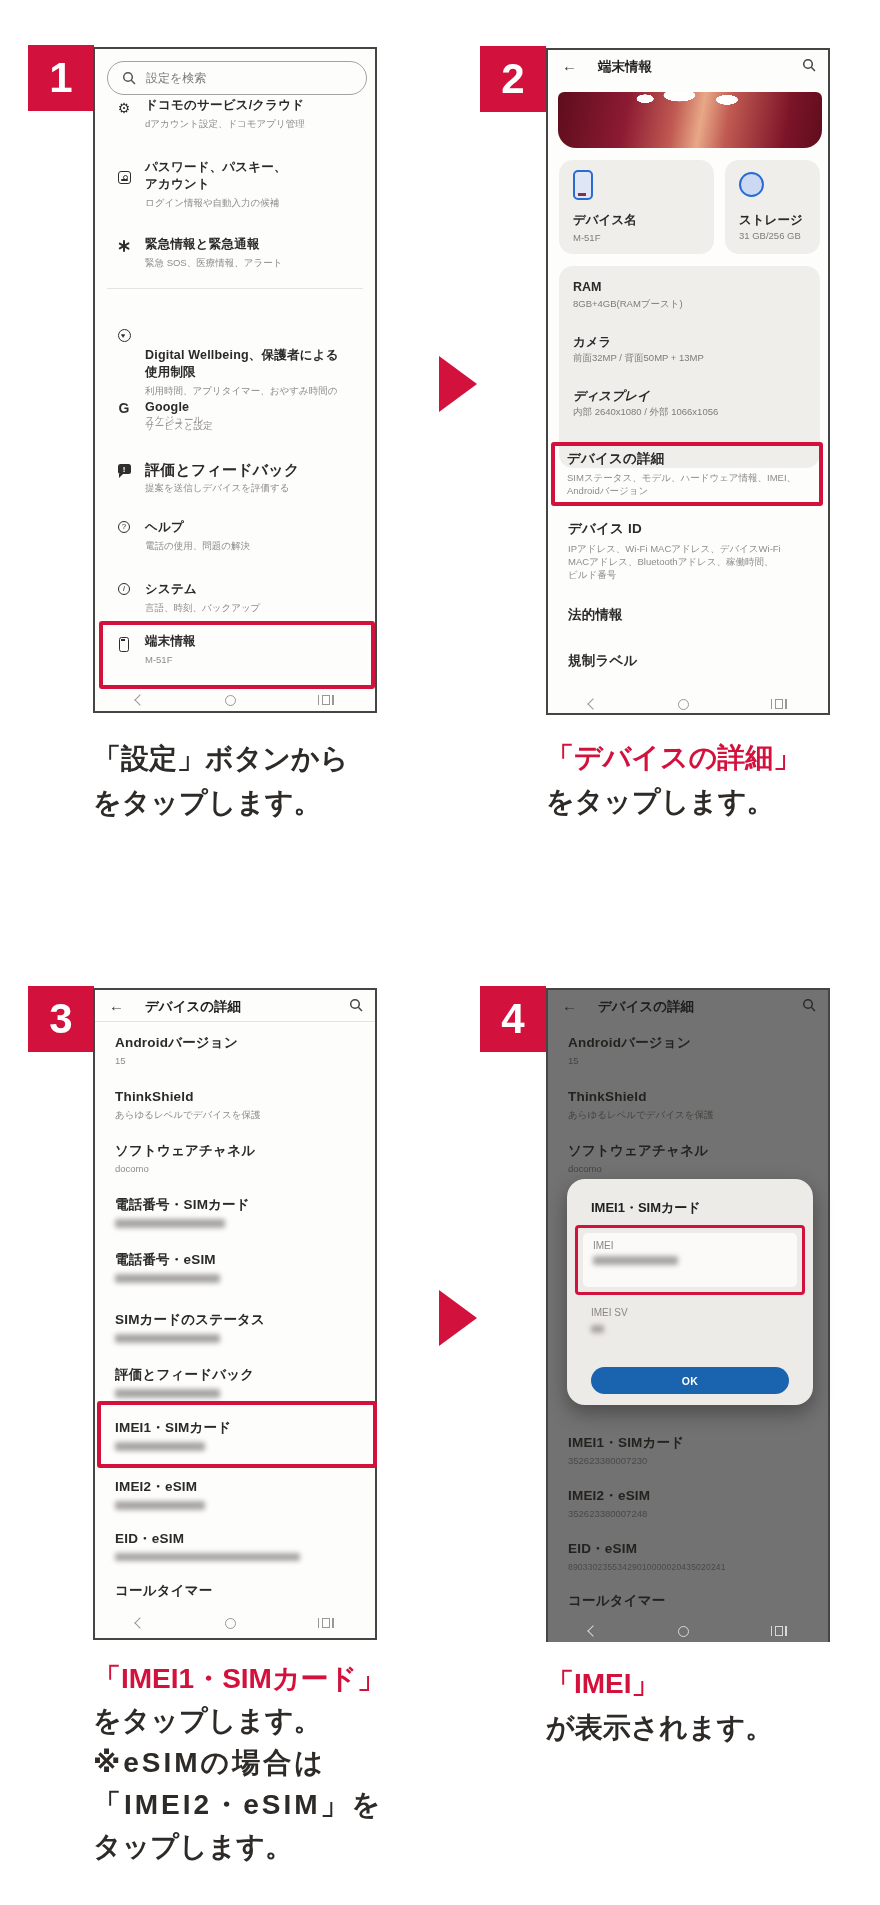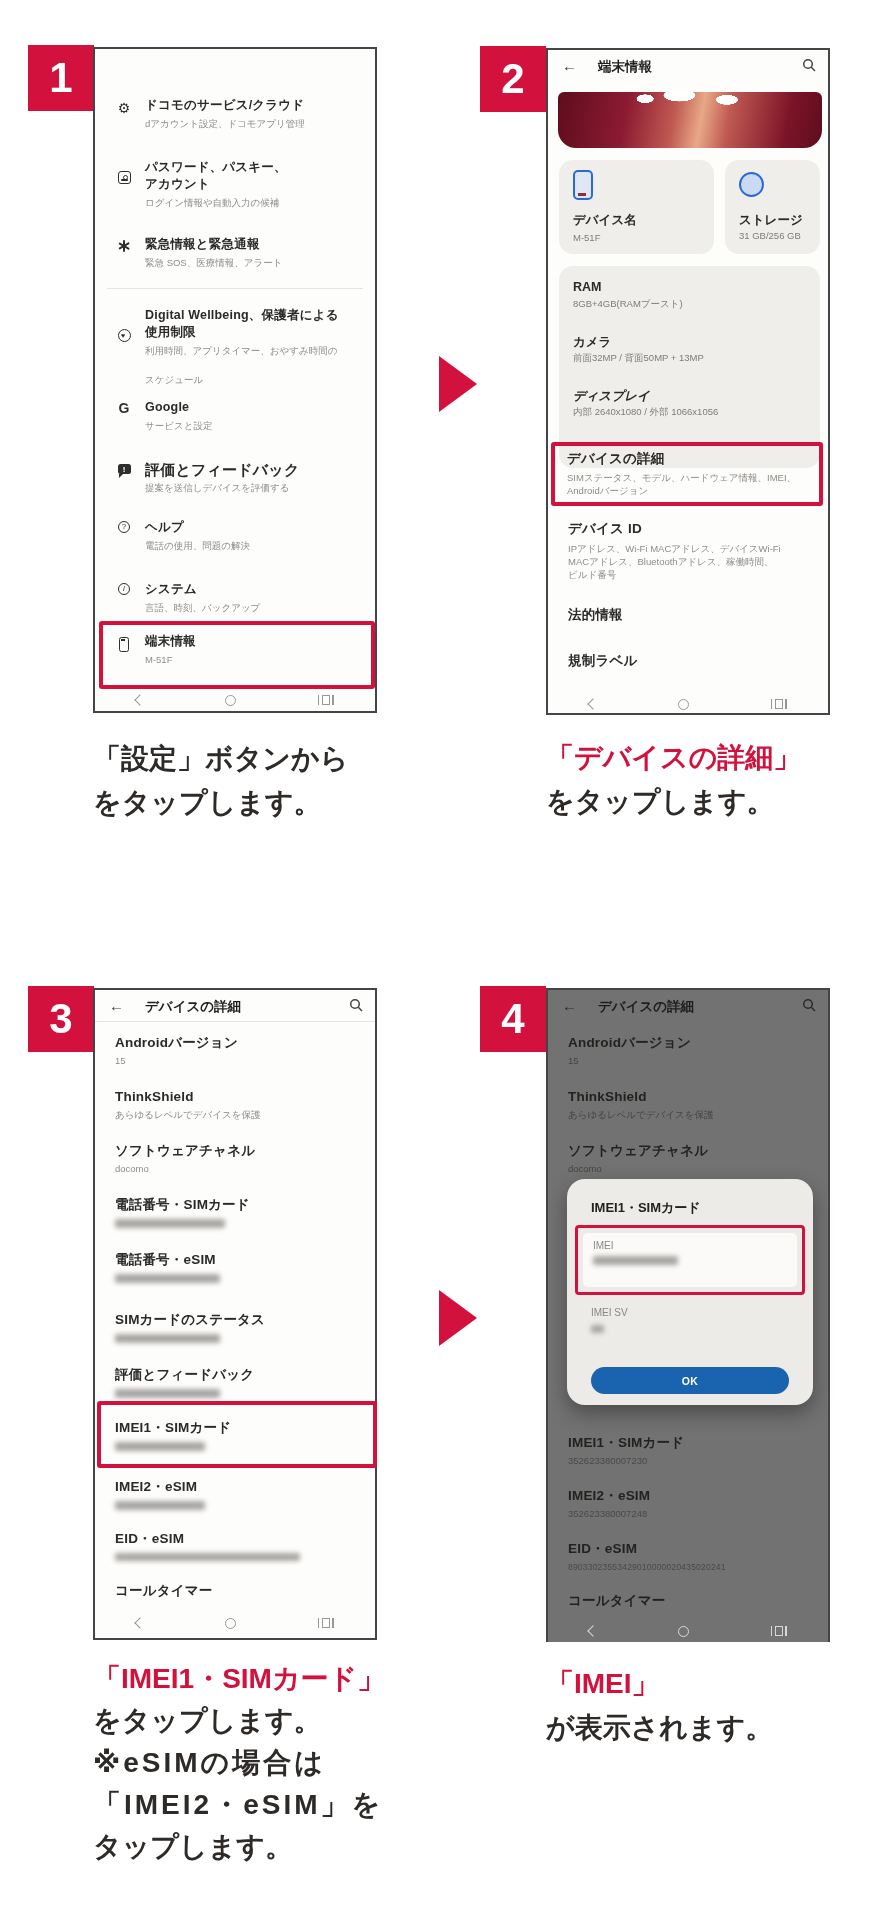--- a/index.html
+++ b/index.html
@@ -110,20 +110,27 @@
   .dim .t{color:#23221f;} .dim .s{color:#454440;} .dim .h-title{color:#1f1e1c;} .dim .back{color:#2c2b29;}
   .dim-val{font-size:9.5px;color:#4a4946;margin-top:4px;line-height:12px;}
 </style>
 </head>
 <body>
 
 <div id="canvas">
 
   <div class="badge" style="left:28px;top:45px;">1</div>
   <div class="phone" style="left:93px;top:47px;width:284px;height:666px;">
+    <div class="pill">
+      <svg class="magsvg" width="14" height="14" viewBox="0 0 14 14">
+          <circle cx="6" cy="6" r="4.3" stroke="#555" fill="none" stroke-width="1.5"></circle>
+          <line x1="9.3" y1="9.3" x2="13" y2="13" stroke="#555" stroke-width="1.5"></line>
+        </svg>
+      <span>設定を検索</span>
+    </div>
 
     <div class="ic" style="top:52px;">
         <span class="glyph">⚙</span>
       </div>
     <div class="row" style="left:50px;top:48px;">
       <div class="t" style="font-size:12.5px;">ドコモのサービス/クラウド</div>
       <div class="s">dアカウント設定、ドコモアプリ管理</div>
     </div>
 
     <div class="ic" style="top:122px;">
@@ -144,21 +151,21 @@
       <div class="t" style="font-size:12.5px;">緊急情報と緊急通報</div>
       <div class="s">緊急 SOS、医療情報、アラート</div>
     </div>
 
     <div class="divider" style="top:239px;"></div>
 
     <div class="ic" style="top:280px;">
         <span class="wb"></span>
       </div>
     <div class="row" style="left:50px;top:258px;">
-      <div class="t" style="font-size:12.5px;">Digital Wellbeing、保護者による</div>
+      <div class="t" style="font-size:12.5px;margin-top:40px;">Digital Wellbeing、保護者による</div>
       <div class="t" style="font-size:12.5px;">使用制限</div>
       <div class="s">利用時間、アプリタイマー、おやすみ時間の</div>
       <div class="s" style="margin-top:16px;">スケジュール</div>
     </div>
 
     <div class="ic" style="top:352px;">
         <span class="gG">G</span>
       </div>
     <div class="row" style="left:50px;top:350px;">
       <div class="t" style="font-size:12.5px;">Google</div>

